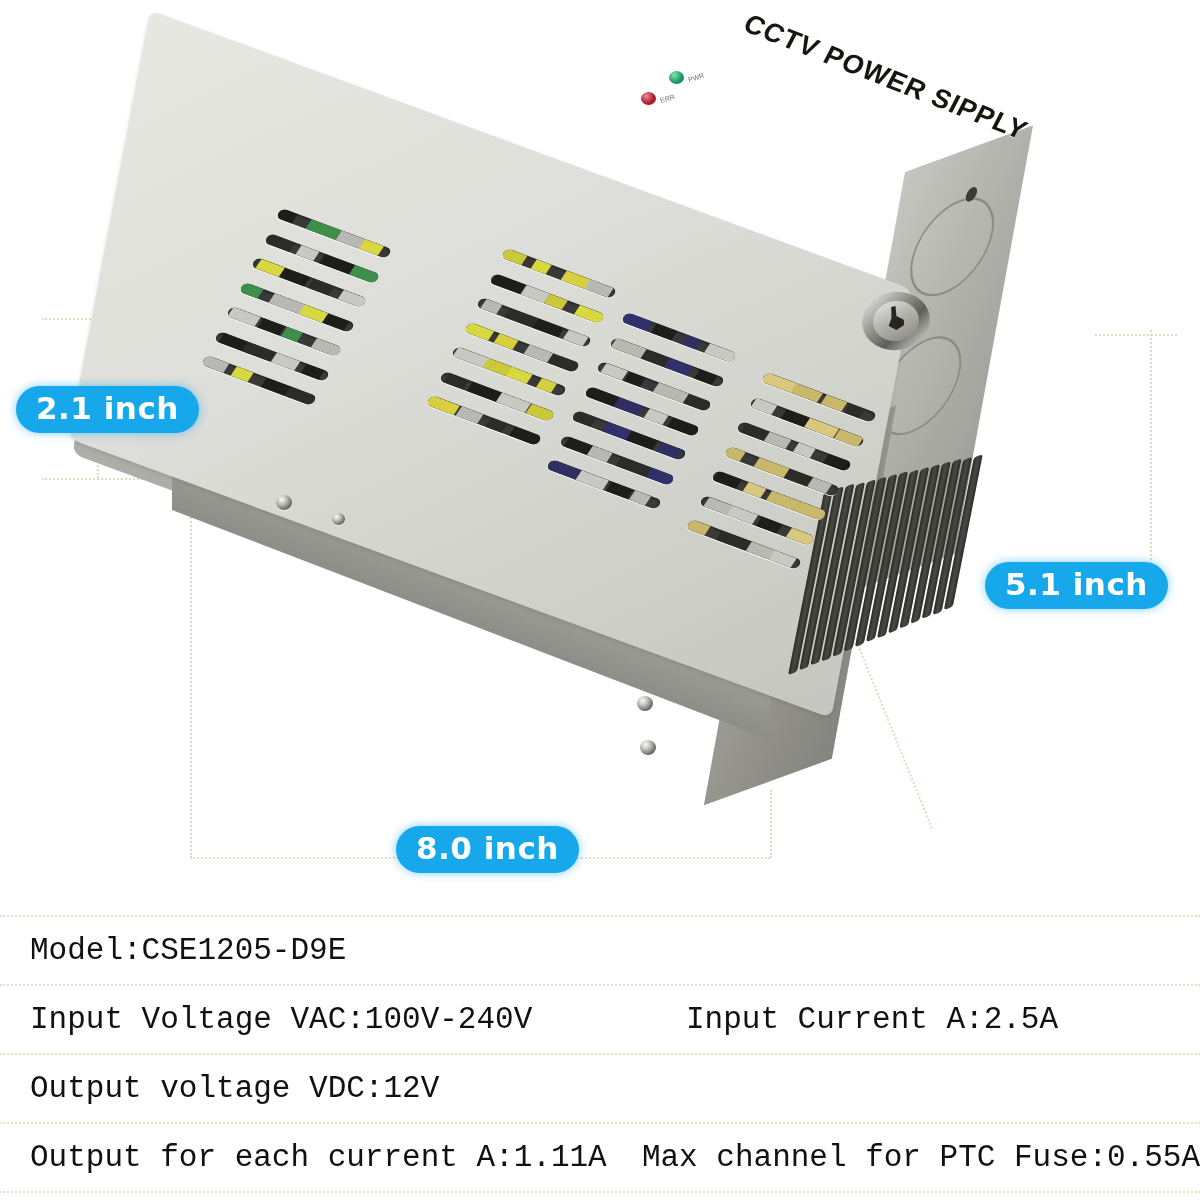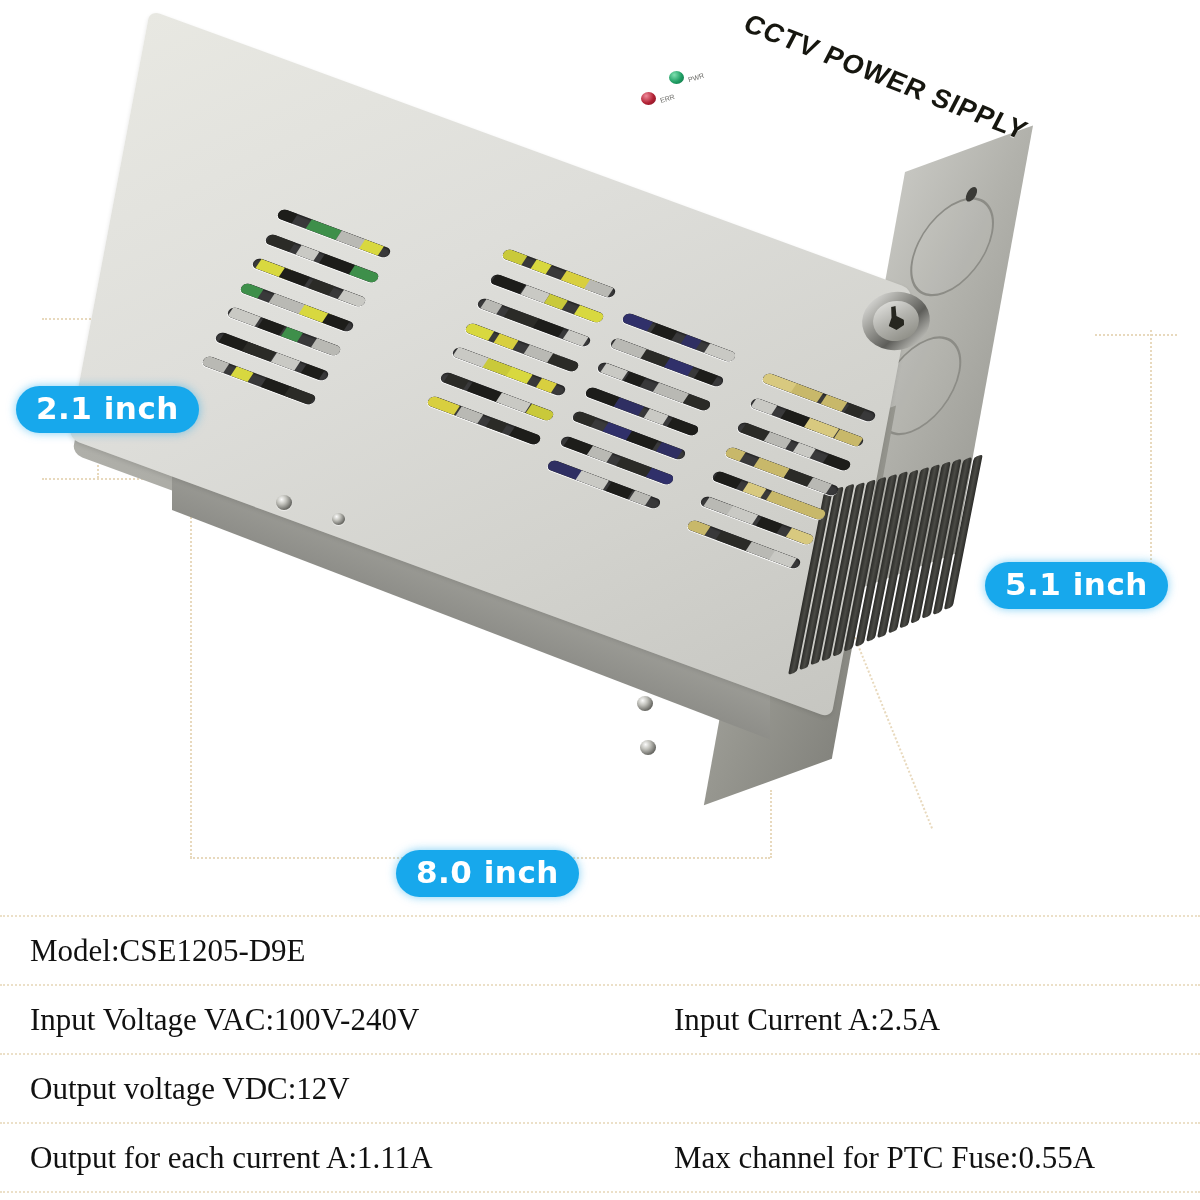--- a/index.html
+++ b/index.html
@@ -243,27 +243,27 @@
     position: relative;
     height: 67px;
     display: flex;
     align-items: center;
     border-top: 2px dotted #ece0c8;
   }
   .spec-row:last-child {
     border-bottom: 2px dotted #ece0c8;
   }
   .spec-cell {
-    font-family: Liberation Serif, serif;
+    font-family: Liberation Mono, monospace;
     font-size: 31px;
     color: #111111;
     white-space: nowrap;
   }
   .spec-cell.col1 { margin-left: 30px; width: 640px; }
-  .spec-cell.col2 { margin-left: 4px; }
+  .spec-cell.col2 { margin-left: 16px; }
 </style>
 </head>
 <body>
 
 <div id="photo-area">
 
   <div class="dim-line dim-h" style="left:42px; top:318px; width:200px;"></div>
   <div class="dim-line dim-h" style="left:42px; top:478px; width:200px;"></div>
   <div class="dim-line dim-v" style="left:97px; top:318px; height:160px;"></div>
 
@@ -506,21 +506,21 @@
     <div class="screw" style="left:276px; top:495px; width:16px; height:15px;"></div>
     <div class="screw" style="left:332px; top:513px; width:13px; height:12px;"></div>
     <div class="screw" style="left:637px; top:696px; width:16px; height:15px;"></div>
     <div class="screw" style="left:640px; top:740px; width:16px; height:15px;"></div>
   </div>
 
   <div class="dim-badge" style="left:16px; top:386px;">2.1 inch</div>
 
   <div class="dim-badge" style="left:985px; top:562px;">5.1 inch</div>
 
-  <div class="dim-badge" style="left:396px; top:826px;margin-top:24px;">8.0 inch</div>
+  <div class="dim-badge" style="left:396px; top:826px;">8.0 inch</div>
 </div>
 
 <div id="spec-table">
   <div class="spec-row">
     <div class="spec-cell col1">Model:CSE1205-D9E</div>
     <div class="spec-cell col2"></div>
   </div>
   <div class="spec-row">
     <div class="spec-cell col1">Input Voltage VAC:100V-240V</div>
     <div class="spec-cell col2">Input Current A:2.5A</div>

